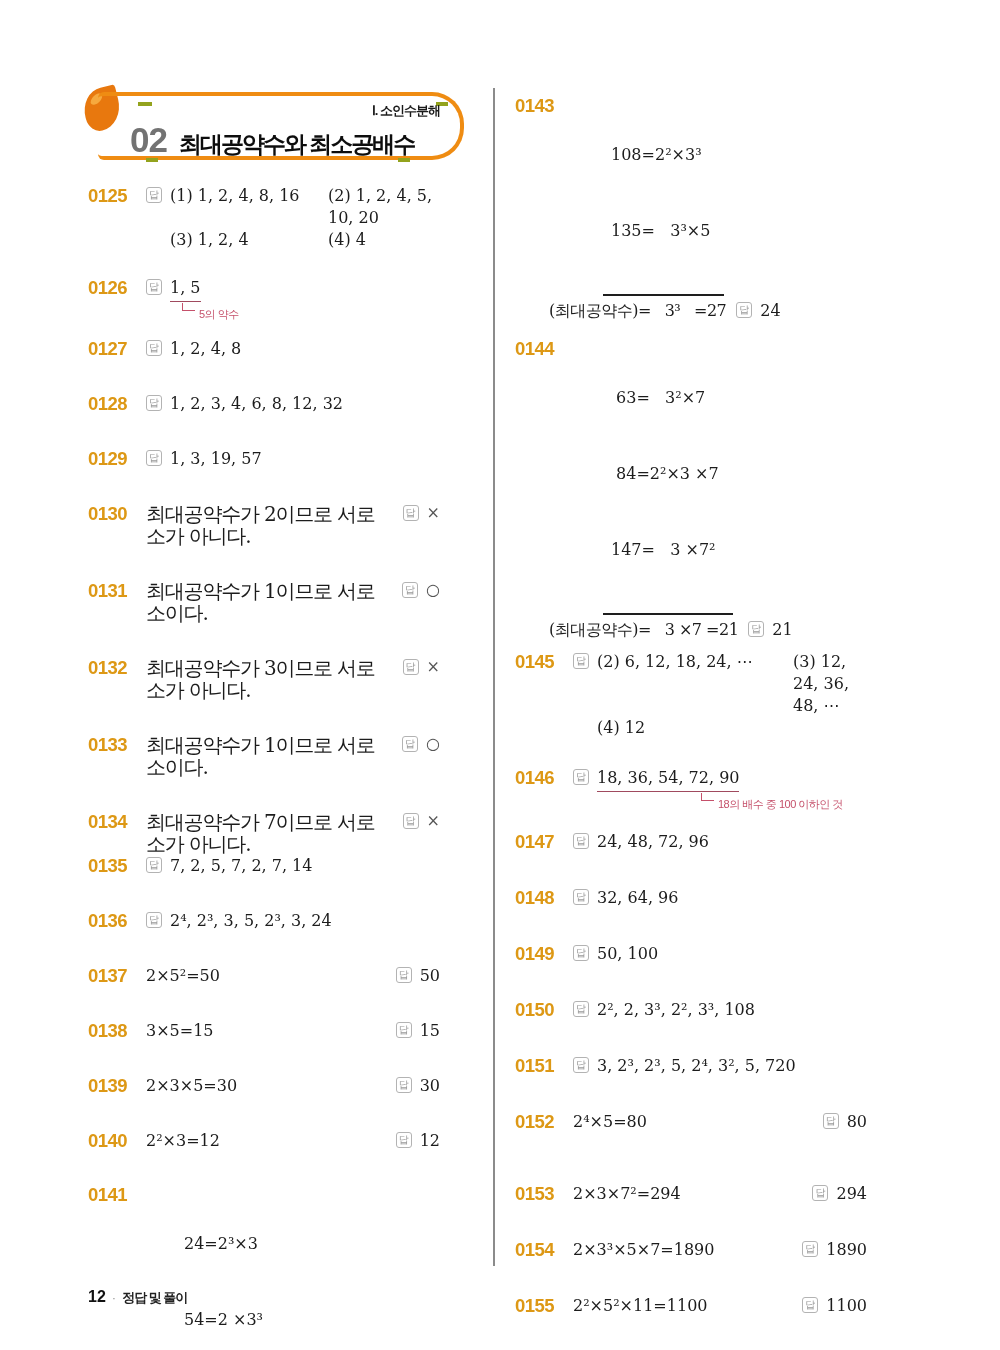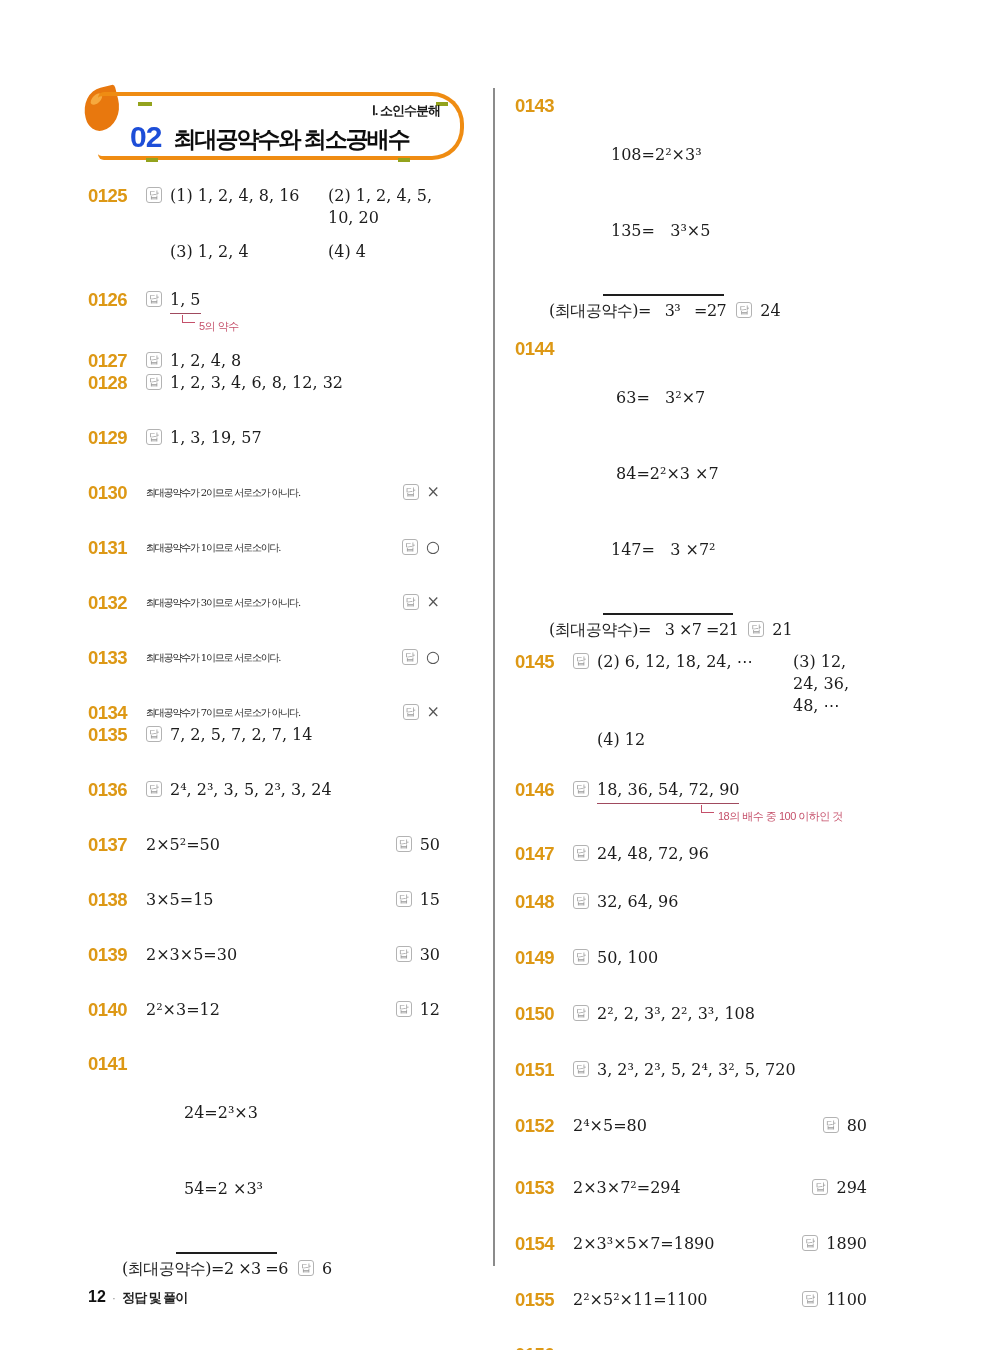--- a/index.html
+++ b/index.html
@@ -21,21 +21,21 @@
     transform:rotate(-14deg);
   }
   .leaf-hl{position:absolute;left:8px;top:6px;width:14px;height:8px;background:#f6a93e;border-radius:50%;transform:rotate(-30deg);}
   .accent{position:absolute;background:#93a31d;height:4px;}
   .acc1{left:40px;top:6px;width:14px;}
   .acc2{left:338px;top:6px;width:12px;}
   .acc3{left:48px;top:62px;width:12px;}
   .acc4{left:300px;top:62px;width:12px;}
   .unit-tag{position:absolute;top:6px;right:20px;font-size:13px;font-weight:bold;color:#1a1a1a;letter-spacing:-1px;}
   .title-row{position:absolute;left:32px;top:24px;white-space:nowrap;}
-  .chno{font-size:30px;font-weight:800;color:#1d4ed8;margin-right:12px;letter-spacing:-1px;}
+  .chno{font-size:35px;font-weight:800;color:#737373;margin-right:12px;letter-spacing:-1px;}
   .chtitle{font-size:23px;font-weight:800;color:#0d0d0d;letter-spacing:-2px;}
   
   .divider{position:absolute;left:493px;top:88px;width:2px;height:1178px;background:#8b8b8b;}
   .col{position:absolute;width:352px;}
   #col-left{left:88px;top:185px;}
   #col-right{left:515px;top:95px;}
   
   .problem{display:flex;align-items:flex-start;}
   .pnum{
     flex:0 0 58px;font-size:18.5px;font-weight:bold;color:#dd9815;
@@ -46,22 +46,22 @@
     display:inline-block;box-sizing:border-box;flex:0 0 auto;
     width:16px;height:16px;line-height:13px;margin-right:8px;margin-top:2px;
     border:1.3px solid #b3b3b3;border-radius:3px;
     font-family:"Liberation Sans",sans-serif;font-size:10px;color:#999;text-align:center;
   }
   .inline-ans{display:flex;}
   .eq-row{display:flex;justify-content:space-between;}
   .expl-row{display:flex;justify-content:space-between;}
   .ans-right{display:flex;align-items:flex-start;white-space:nowrap;margin-left:10px;}
   .mark{font-size:16px;color:#555;line-height:20px;}
-  .kr{font-size:10px;letter-spacing:-1.2px;}
-  .grid2{display:grid;grid-template-columns:158px auto;row-gap:12px;}
+  .kr{font-size:20px;letter-spacing:-1.2px;}
+  .grid2{display:grid;grid-template-columns:158px auto;row-gap:0;}
   .grid2.wide{grid-template-columns:196px auto;}
   
   .u-red{display:inline-block;border-bottom:1.3px solid #a04a5e;padding-bottom:2px;}
   .note-row{display:flex;color:#c5506a;font-size:11px;letter-spacing:-0.5px;margin-top:1px;font-family:"Liberation Sans",sans-serif;}
   .elbow{width:12px;height:7px;border-left:1px solid #c5506a;border-bottom:1px solid #c5506a;margin-right:4px;flex:0 0 auto;}
   
   .work-lines{display:inline-block;white-space:pre;border-bottom:2px solid #1e1e1e;padding:0 14px 3px 8px;margin-left:30px;}
   .wl{line-height:32px;}
   .wres-row{display:flex;justify-content:flex-start;margin-top:4px;margin-left:-24px;}
   .wres{white-space:pre;letter-spacing:-0.5px;}
@@ -114,21 +114,21 @@
         <span class="badge">답</span>
         <span class="u-red">1, 5</span>
       </div>
       <div class="note-row" style="margin-left:36px">
         <span class="elbow"></span>
         <span>5의 약수</span>
       </div>
     </div>
   </div>
 
-  <div class="problem" style="">
+  <div class="problem" style="margin-bottom:33px">
     <div class="pnum">0127</div>
     <div class="pbody inline-ans">
       <span class="badge">답</span>
       <span>1, 2, 4, 8</span>
     </div>
   </div>
 
   <div class="problem" style="margin-bottom:33px">
     <div class="pnum">0128</div>
     <div class="pbody inline-ans">
@@ -335,21 +335,21 @@
         <span class="badge">답</span>
         <span class="u-red">18, 36, 54, 72, 90</span>
       </div>
       <div class="note-row" style="margin-left:128px">
         <span class="elbow"></span>
         <span>18의 배수 중 100 이하인 것</span>
       </div>
     </div>
   </div>
 
-  <div class="problem" style="margin-bottom:26px">
+  <div class="problem" style="margin-bottom:34px">
     <div class="pnum">0147</div>
     <div class="pbody inline-ans">
       <span class="badge">답</span>
       <span>24, 48, 72, 96</span>
     </div>
   </div>
 
   <div class="problem" style="margin-bottom:34px">
     <div class="pnum">0148</div>
     <div class="pbody inline-ans">
@@ -375,21 +375,21 @@
   </div>
 
   <div class="problem" style="margin-bottom:34px">
     <div class="pnum">0151</div>
     <div class="pbody inline-ans">
       <span class="badge">답</span>
       <span>3, 2³, 2³, 5, 2⁴, 3², 5, 720</span>
     </div>
   </div>
 
-  <div class="problem" style="margin-bottom:40px">
+  <div class="problem" style="margin-bottom:50px">
     <div class="pnum">0152</div>
     <div class="pbody eq-row">
       <span>2⁴×5=80</span>
       <span class="ans-right">
           <span class="badge">답</span>
           <span>80</span>
         </span>
     </div>
   </div>
 

